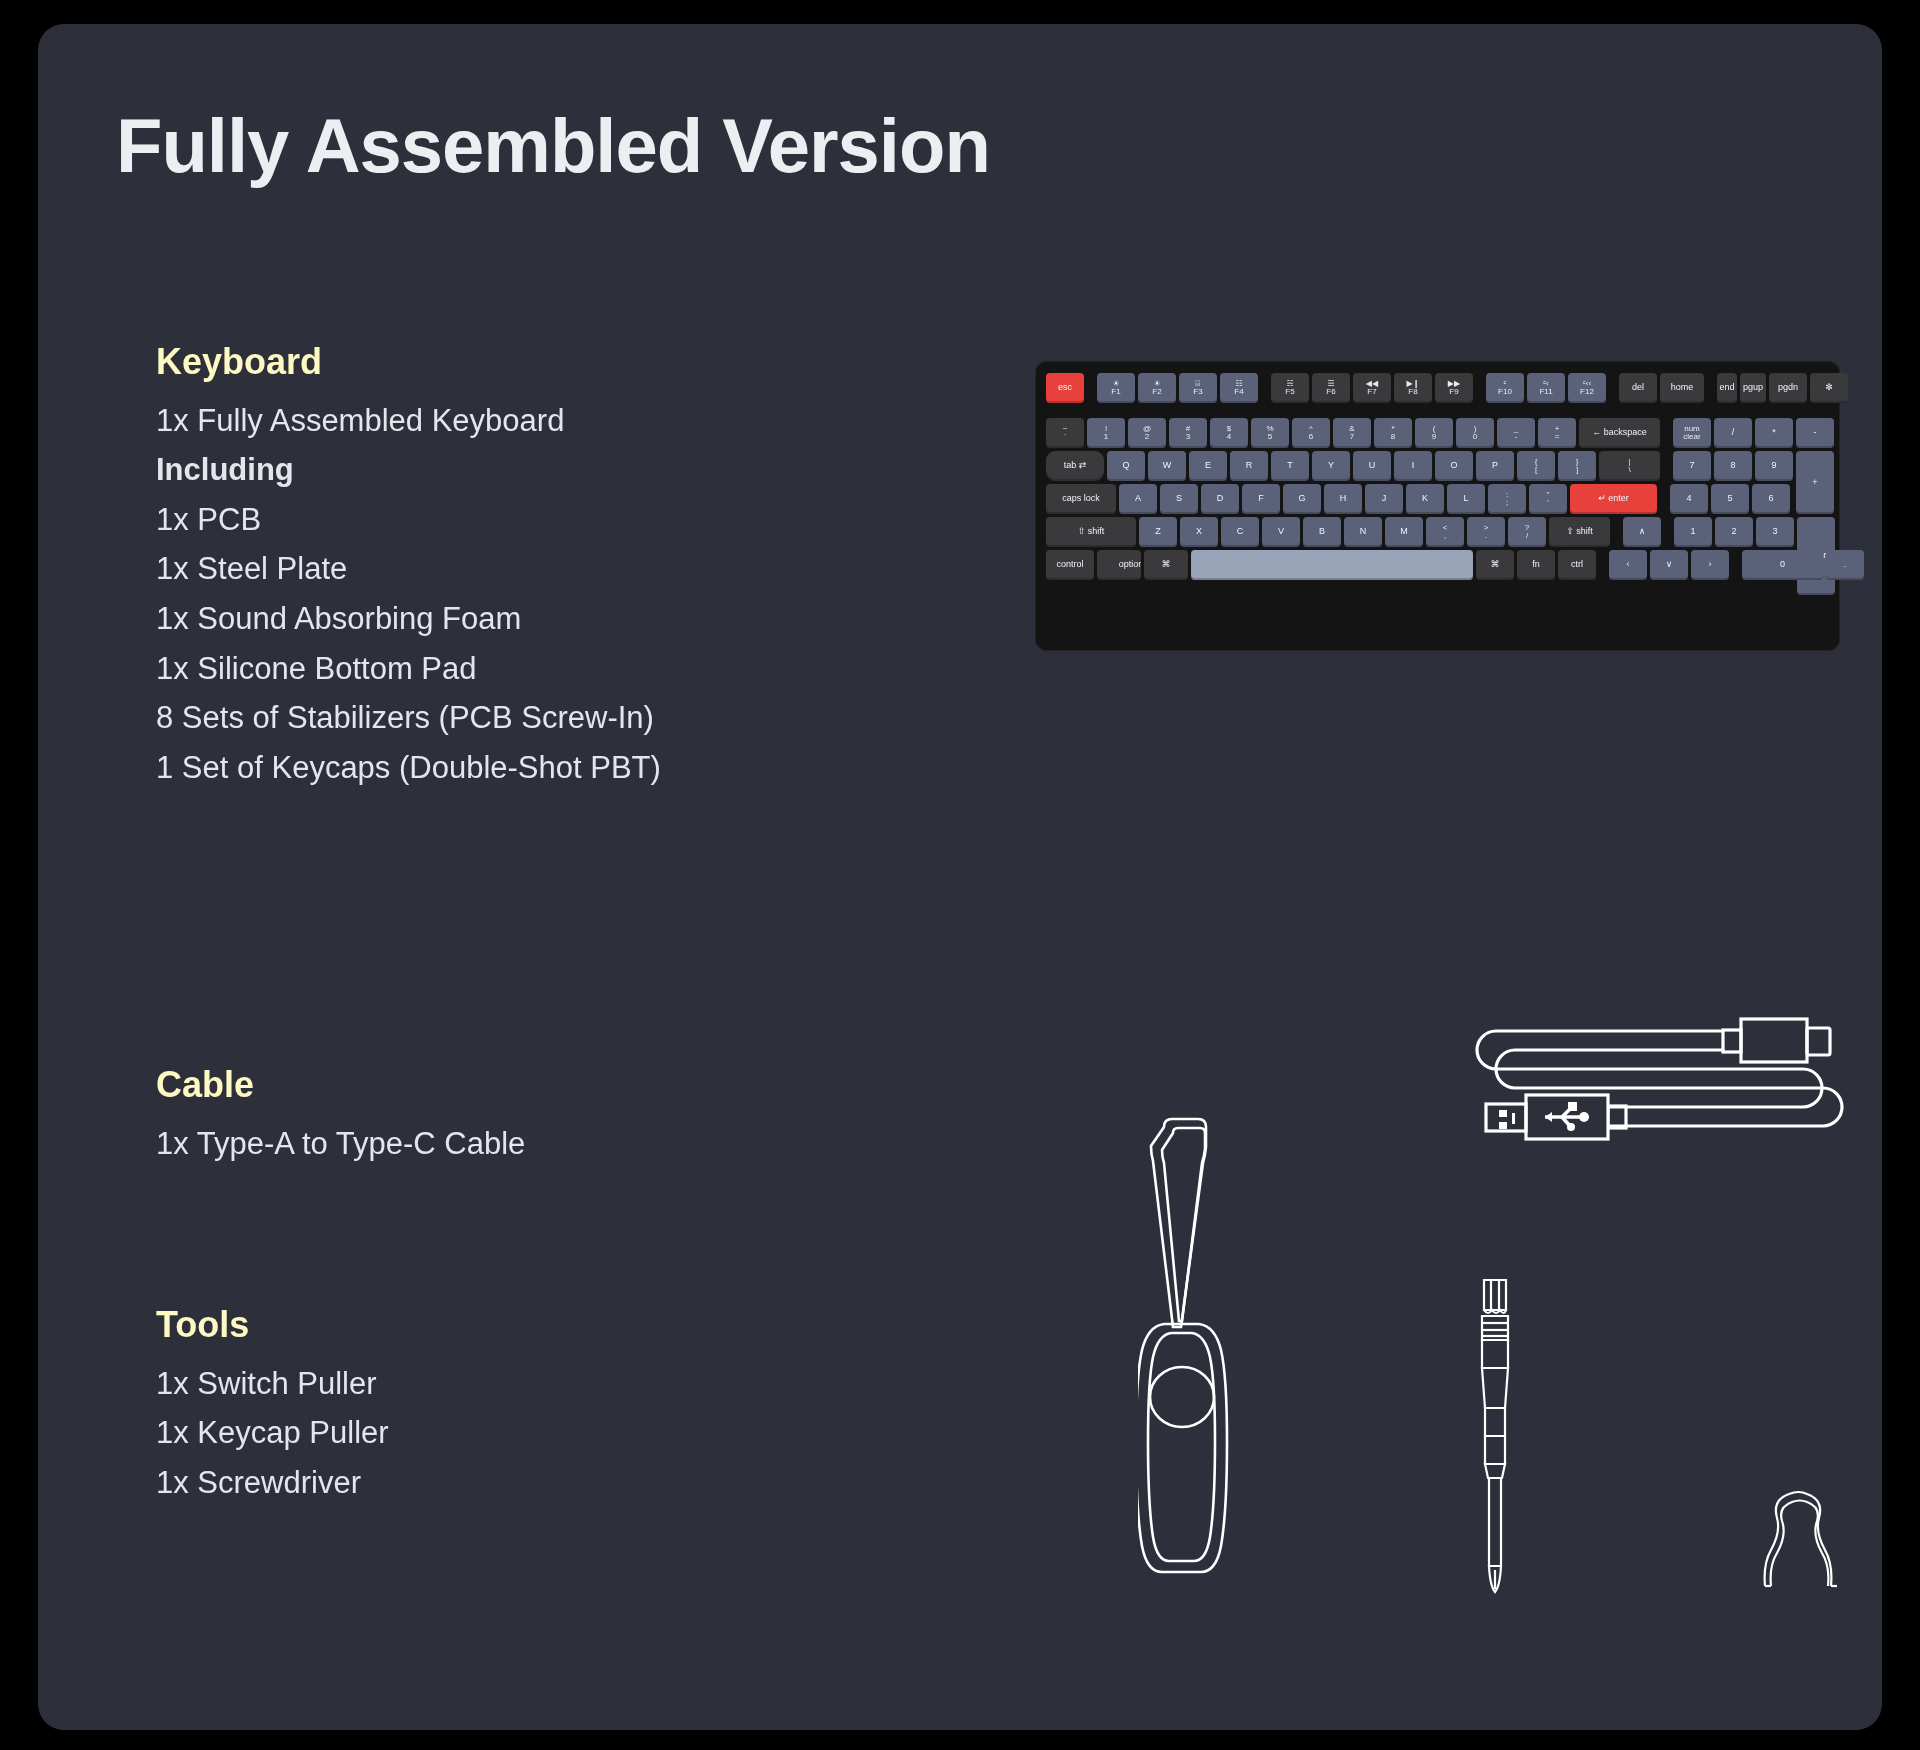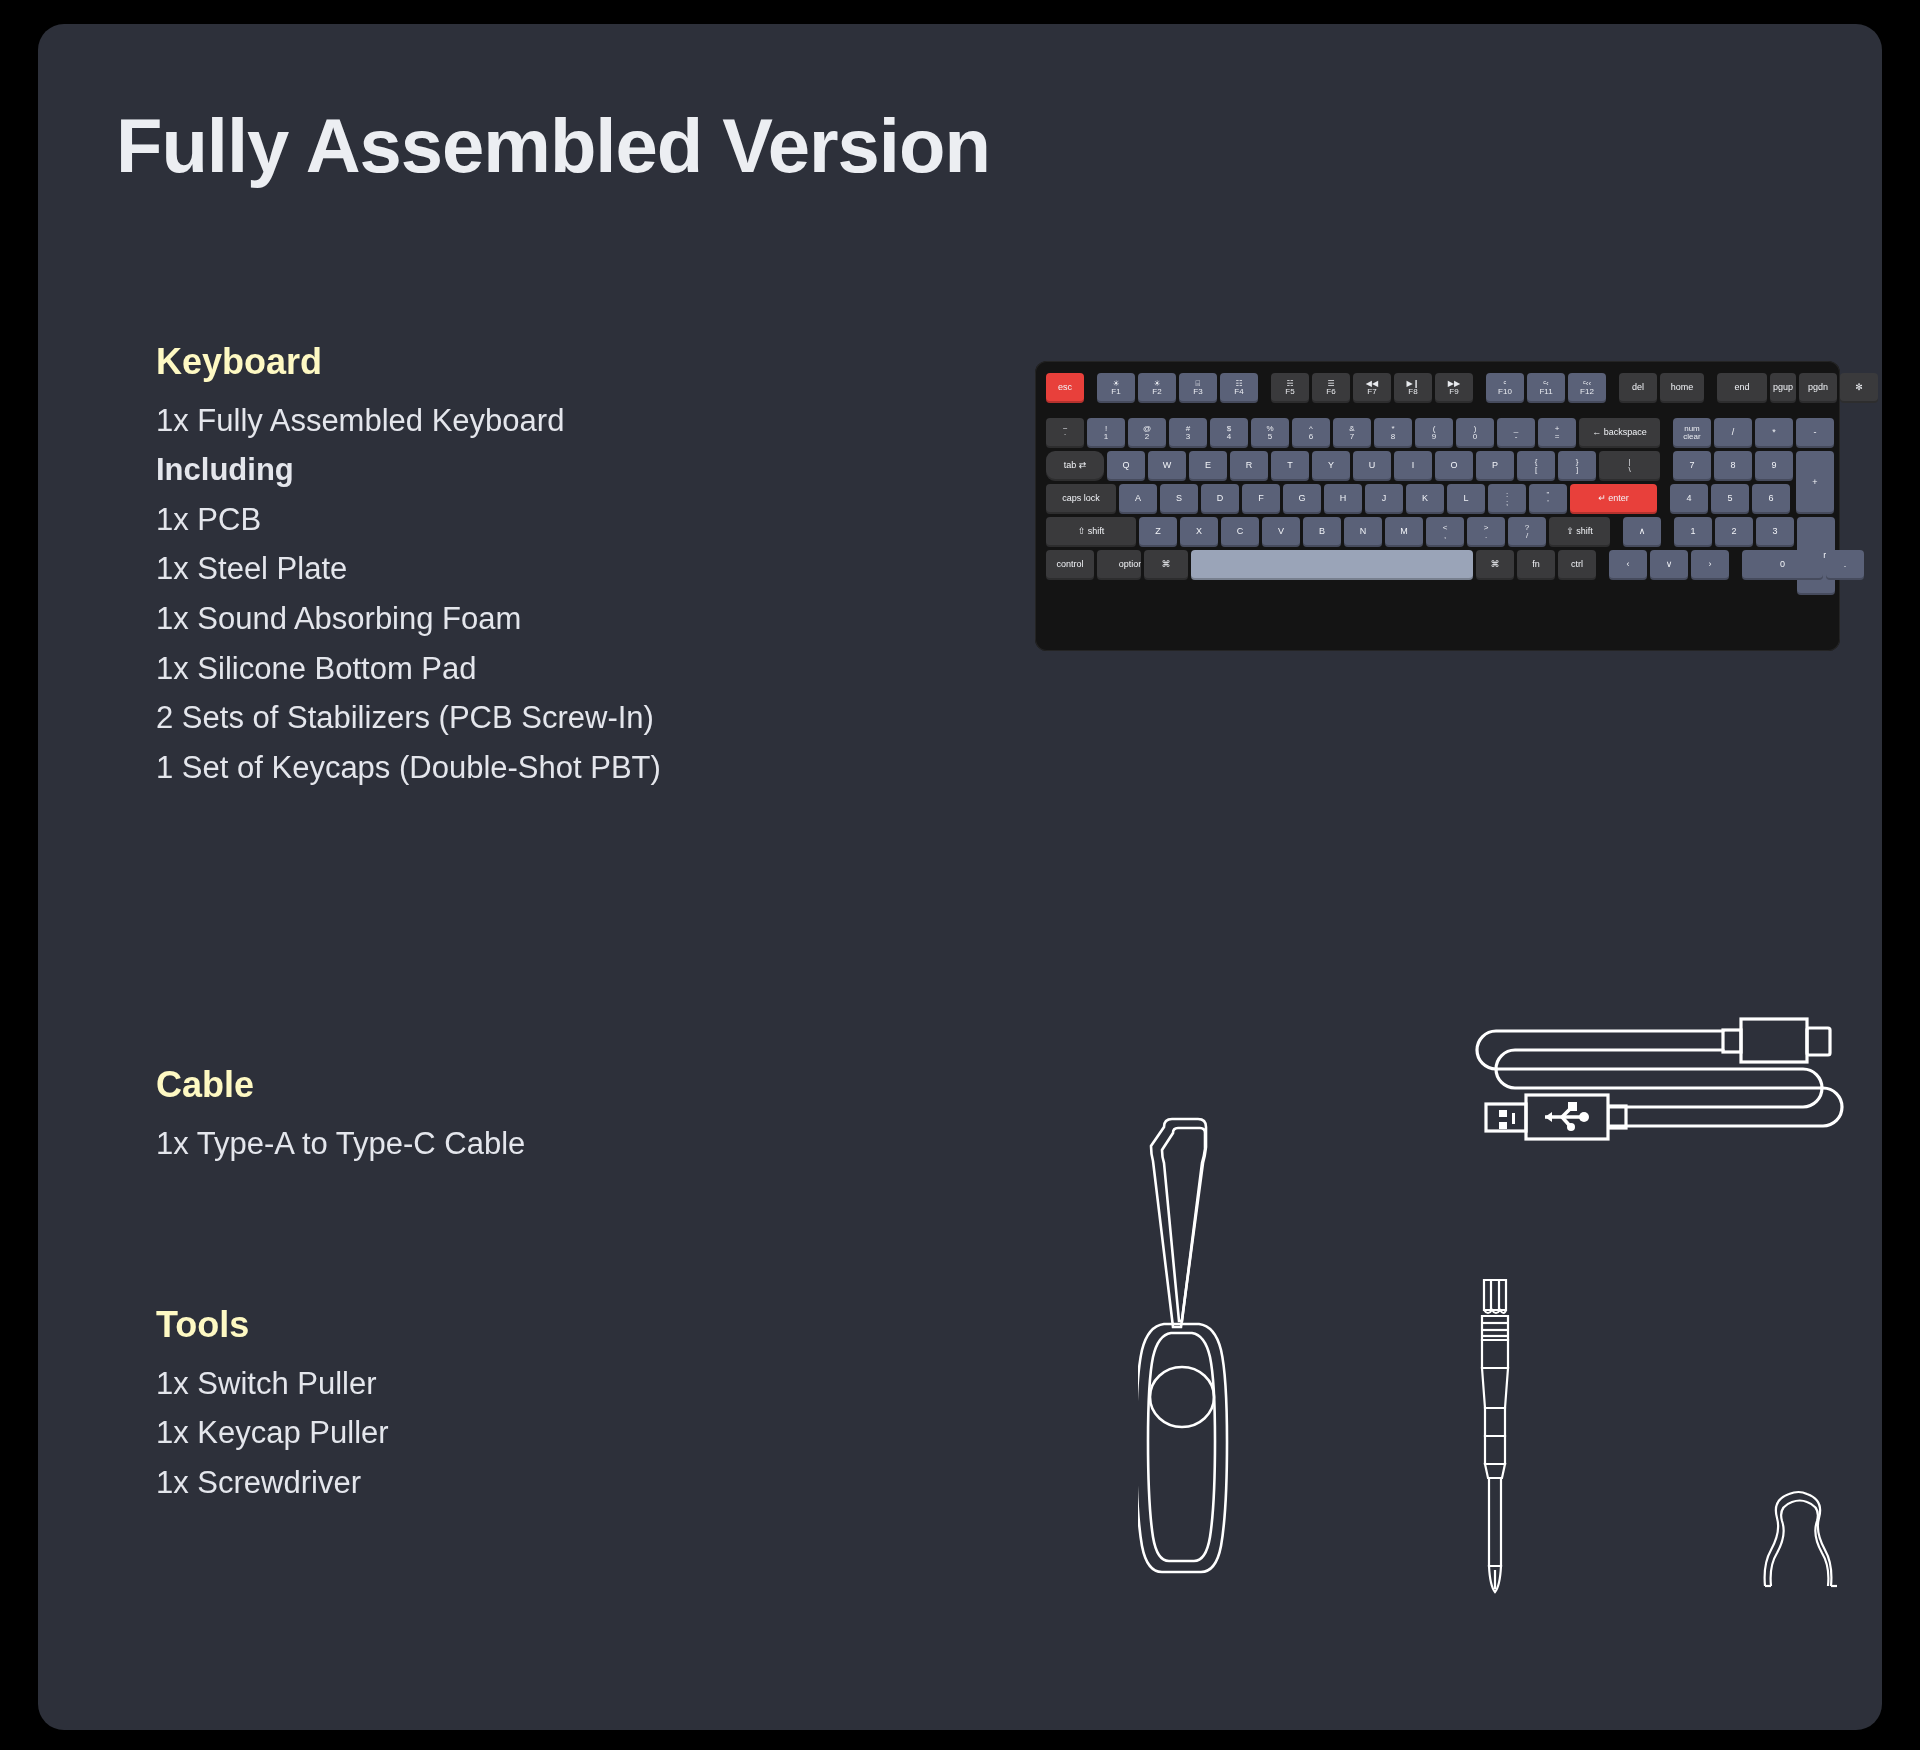--- a/index.html
+++ b/index.html
@@ -105,21 +105,21 @@
   <div class="textcol">
 
     <div class="section sec-keyboard">
       <div class="sec-head">Keyboard</div>
       <div class="sec-line">1x Fully Assembled Keyboard</div>
       <div class="sec-line bold">Including</div>
       <div class="sec-line">1x PCB</div>
       <div class="sec-line">1x Steel Plate</div>
       <div class="sec-line">1x Sound Absorbing Foam</div>
       <div class="sec-line">1x Silicone Bottom Pad</div>
-      <div class="sec-line">2 Sets of Stabilizers (PCB Screw-In)</div>
+      <div class="sec-line">8 Sets of Stabilizers (PCB Screw-In)</div>
       <div class="sec-line">1 Set of Keycaps (Double-Shot PBT)</div>
     </div>
 
     <div class="section sec-cable">
       <div class="sec-head">Cable</div>
       <div class="sec-line">1x Type-A to Type-C Cable</div>
     </div>
 
     <div class="section sec-tools">
       <div class="sec-head">Tools</div>
@@ -184,21 +184,21 @@
           <div class="key mid" style="width: 38px;">
             <span class="top">ᶜ‹‹</span>
             <span class="bot">F12</span>
           </div>
           <div class="key dark gapl" style="margin-left: 10px; width: 38px;">
             <span class="single">del</span>
           </div>
           <div class="key dark" style="width: 44px;">
             <span class="single">home</span>
           </div>
-          <div class="key dark gapl" style="margin-left: 10px; width: 50px;">
+          <div class="key dark gapl" style="margin-left: 10px; width: 20px;">
             <span class="single">end</span>
           </div>
           <div class="key dark" style="width: 26px;">
             <span class="single">pgup</span>
           </div>
           <div class="key dark" style="width: 38px;">
             <span class="single">pgdn</span>
           </div>
           <div class="key dark" style="width: 38px;">
             <span class="single">✻</span>

